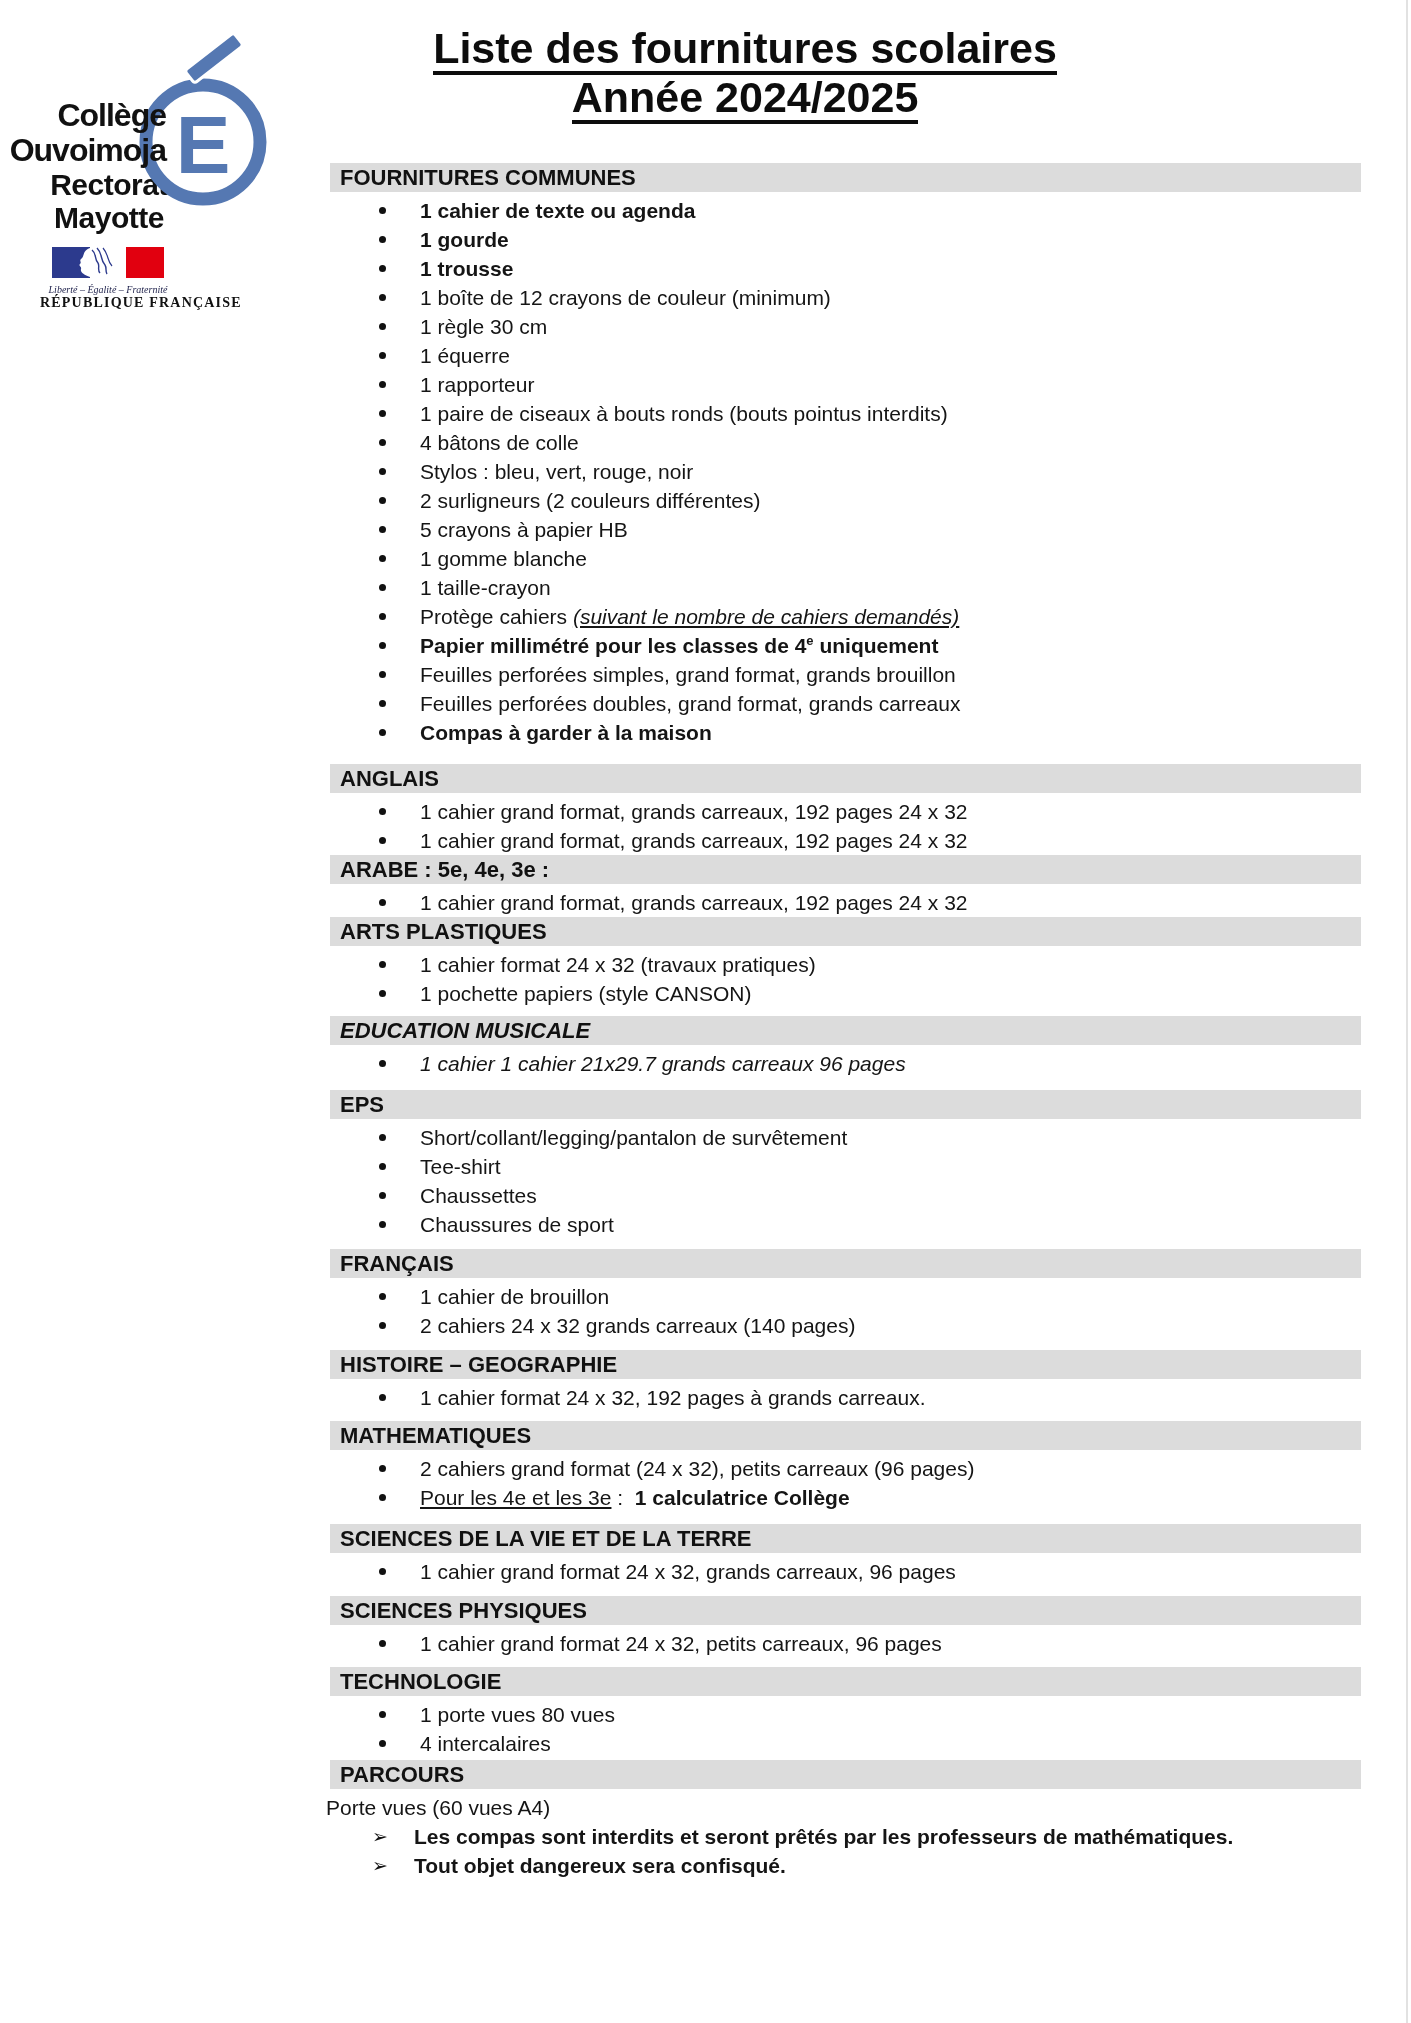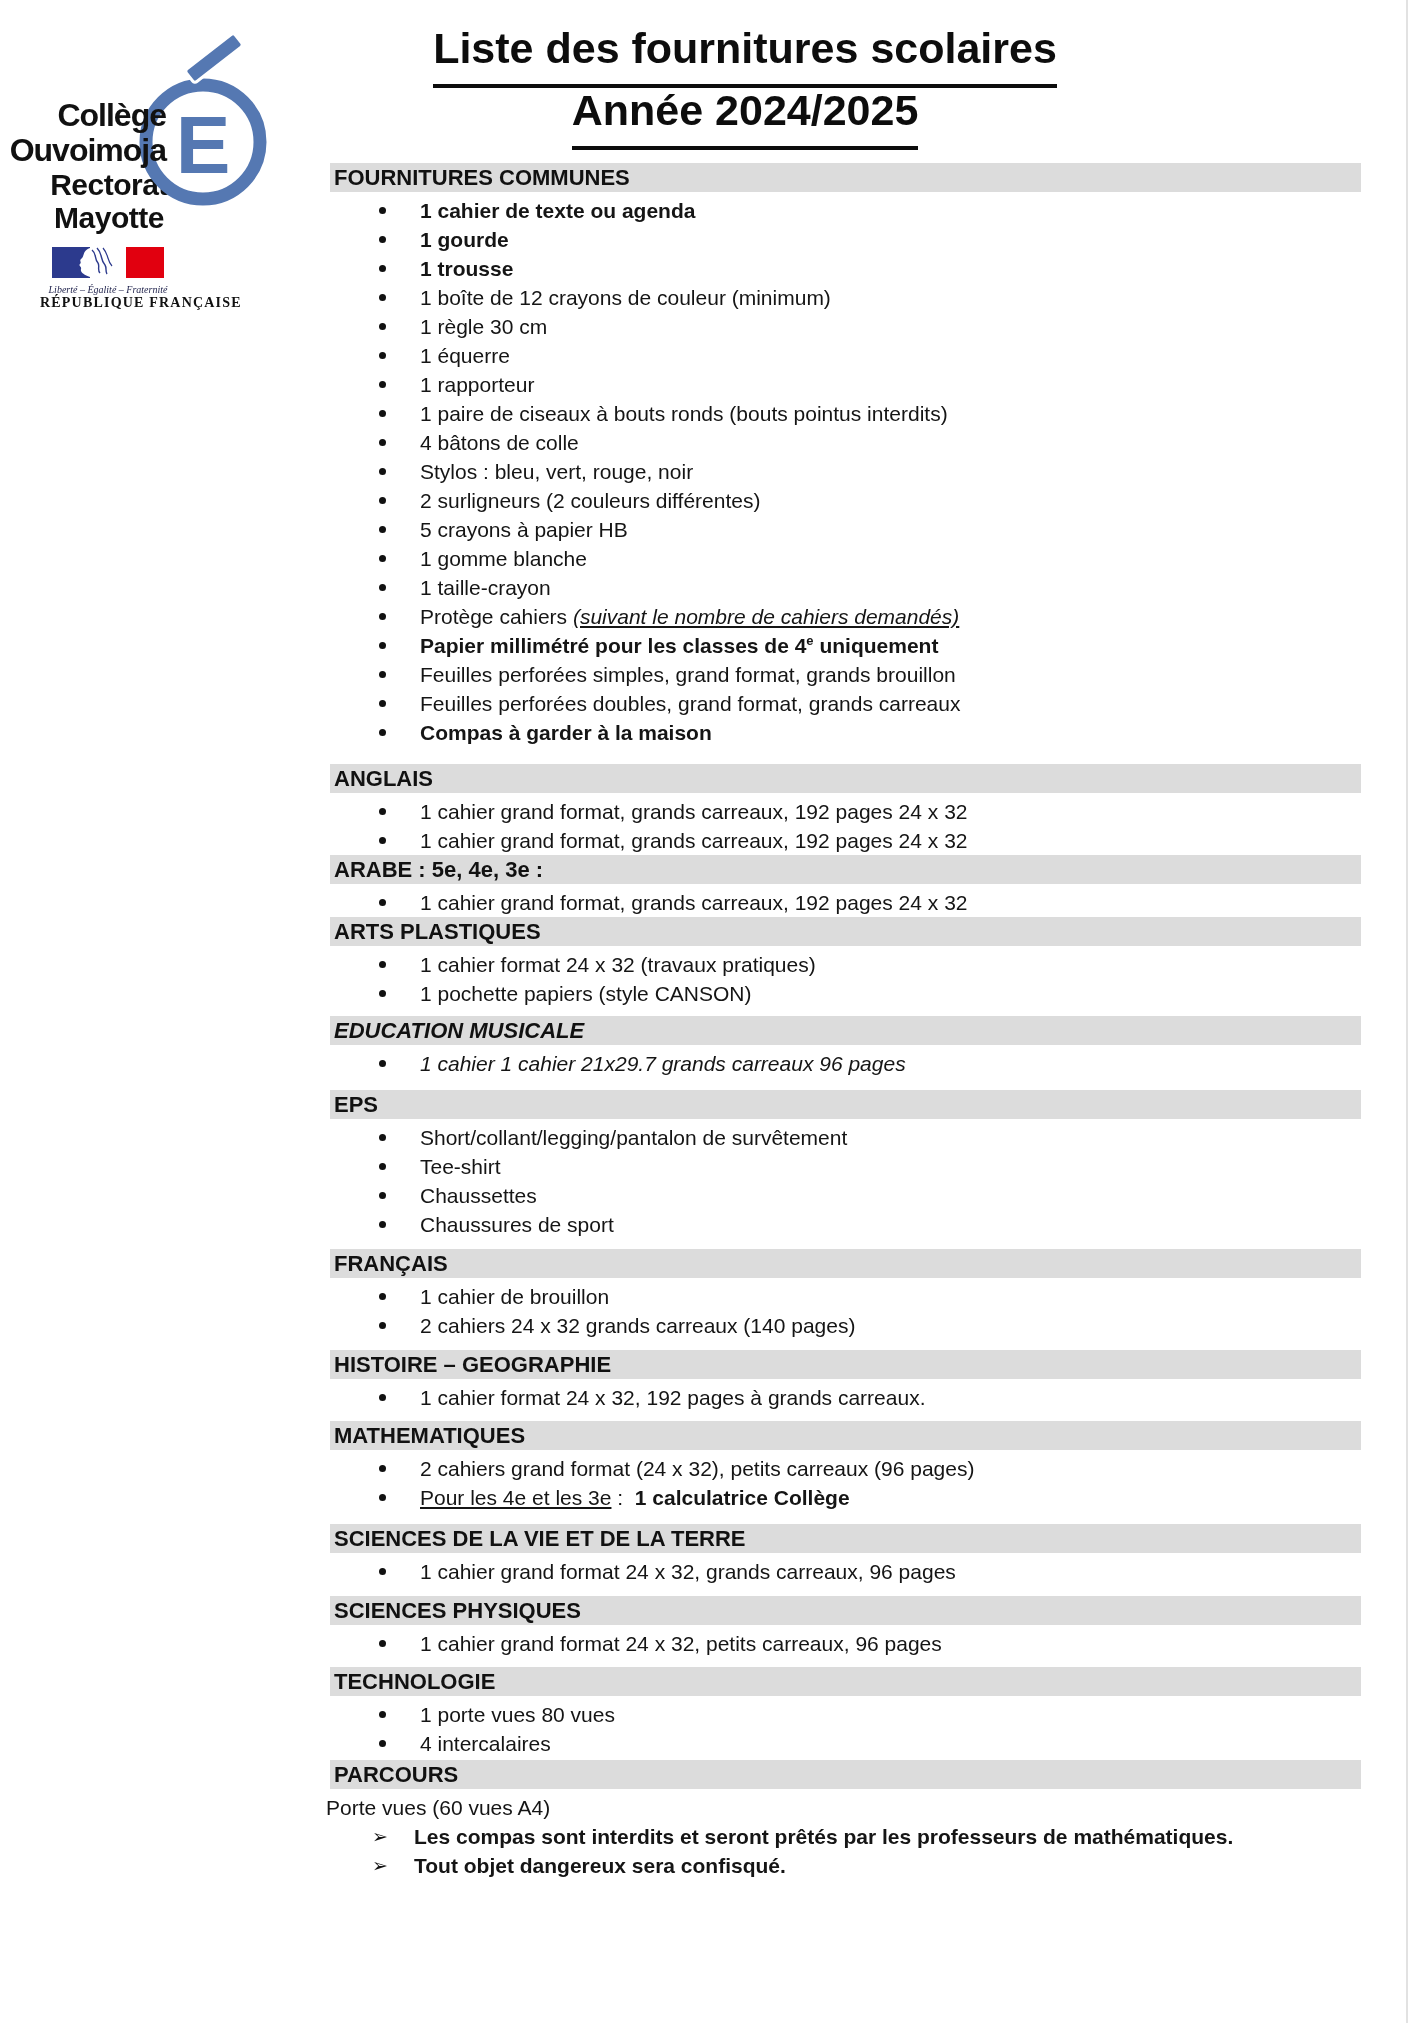--- a/index.html
+++ b/index.html
@@ -26,28 +26,28 @@
   }
   .marianne .caption{
     font-family:"Liberation Serif",serif;font-size:14px;font-weight:bold;
     letter-spacing:1.2px;color:#111;white-space:nowrap;margin-top:0px;
   }
 
   
   .title-block{position:absolute;left:395px;top:26px;width:700px;text-align:center;z-index:3;}
   .title-line{
     display:inline-block;font-weight:bold;font-size:43px;line-height:1.05;
-    padding-bottom:13px;border-bottom:4px solid #0d0d0d;color:#0d0d0d;
+    padding-bottom:0;border-bottom:4px solid #0d0d0d;color:#0d0d0d;
   }
 
   
   .content{position:absolute;left:330px;top:163px;width:1031px;}
   .bar{
     background:#dcdcdc;height:29px;line-height:29px;font-weight:bold;font-size:22px;
-    padding-left:4px;box-sizing:border-box;color:#111;margin-bottom:4px;white-space:nowrap;
+    padding-left:10px;box-sizing:border-box;color:#111;margin-bottom:4px;white-space:nowrap;
   }
   .item{position:relative;font-size:21px;line-height:29px;padding-left:90px;white-space:nowrap;}
   .item .dot{
     position:absolute;left:49px;top:11px;width:7px;height:7px;border-radius:50%;background:#111;
   }
   .item.plain{padding-left:0;margin-left:-4px;}
   .item.arrow{padding-left:84px;font-weight:bold;}
   .item .arrow-glyph{
     position:absolute;left:42px;top:0;font-size:19px;font-weight:normal;color:#111;
   }

